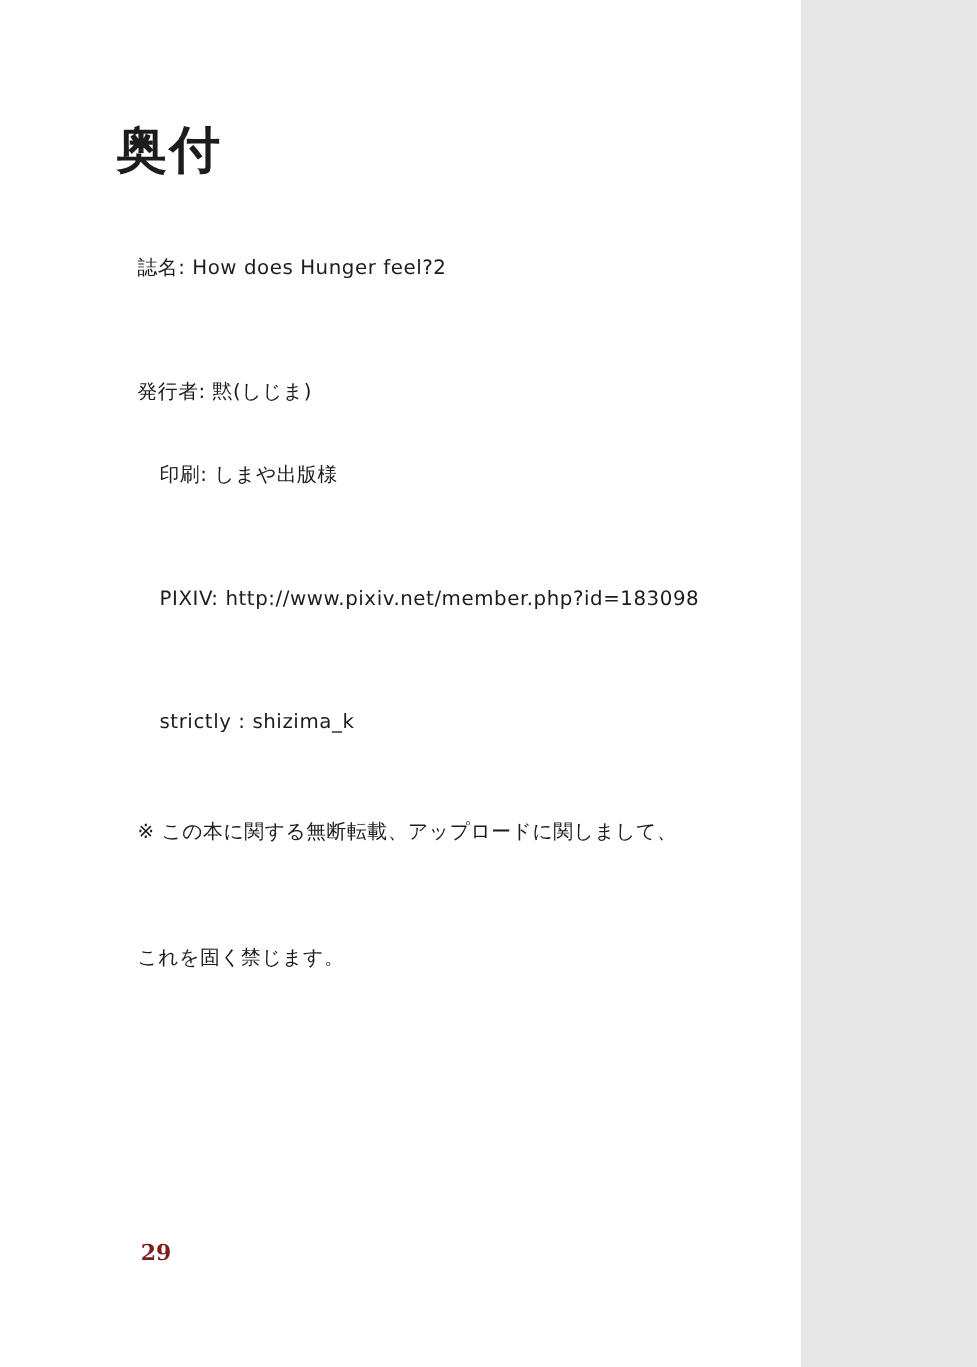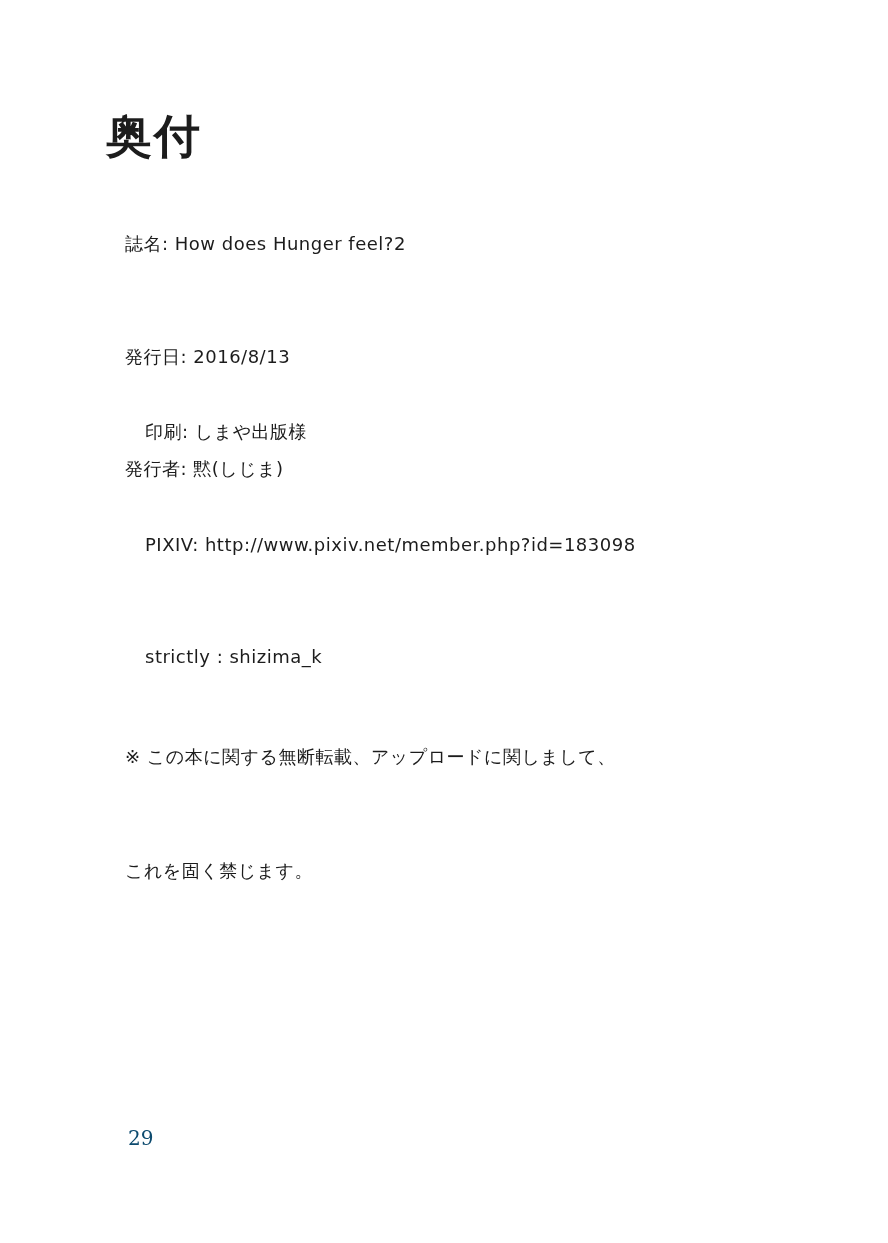--- a/index.html
+++ b/index.html
@@ -2,21 +2,21 @@
 <html><head>
 <meta charset="utf-8">
 <style>
   html, body {
     margin: 0;
     padding: 0;
     background: #e8e8e8;
   }
   .page {
     position: relative;
-    width: 888px;
+    width: 728px;
     height: 1243px;
     background: #ffffff;
     overflow: hidden;
     font-family: "DejaVu Sans", "Liberation Sans", sans-serif;
     color: #1c1c1c;
   }
   .title {
     position: absolute;
     left: 106px;
     top: 80px;
@@ -37,34 +37,33 @@
   .info-block    { top: 150px; }
   .contact-block { top: 338px; margin-left: 20px; }
   .notice-block  { top: 662px; line-height: 38px; }
   .line { display: block; }
   .page-number {
     position: absolute;
     left: 128px;
     top: 1126px;
     font-family: "DejaVu Serif", "Liberation Serif", serif;
     font-size: 20px;
-    font-weight: 400;
-    color: #0c4a6e;
+    font-weight: 700;
+    color: #7f1d1d;
   }
 </style>
 </head>
 <body>
 
 <div class="page">
 
   <h1 class="title">奥付</h1>
 
   <div class="block info-block">
     <span class="line">誌名: How does Hunger feel?2</span>
-    <span class="line">発行日: 2016/8/13</span>
     <span class="line">発行者: 黙(しじま)</span>
   </div>
 
   <div class="block contact-block">
     <span class="line">印刷: しまや出版様</span>
     <span class="line">PIXIV: http://www.pixiv.net/member.php?id=183098</span>
     <span class="line">strictly : shizima_k</span>
   </div>
 
   <div class="block notice-block">

